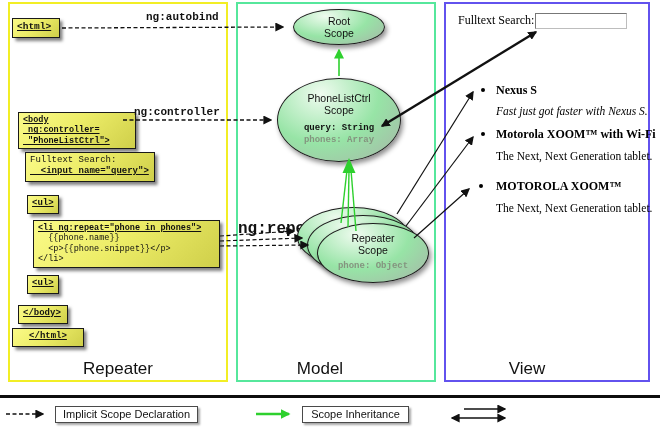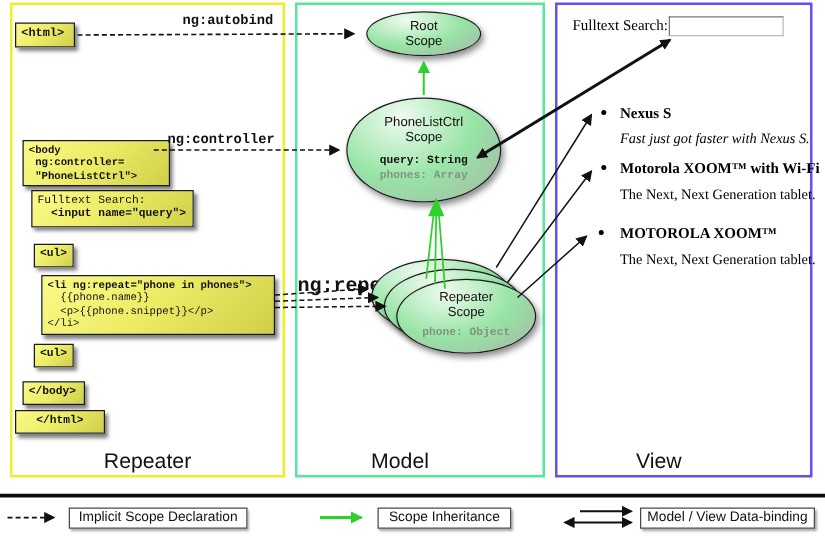--- a/index.html
+++ b/index.html
@@ -6,21 +6,21 @@
   #stage{position:relative;width:660px;height:435px;background:#fff;overflow:hidden;
          font-family:"Liberation Sans",sans-serif;color:#111;}
   .col{position:absolute;top:2px;height:380px;background:#fff;box-sizing:border-box;}
   .col-label{position:absolute;top:359px;text-align:center;font-size:17px;color:#111;}
   .codebox{position:absolute;box-sizing:border-box;border:1px solid #1a1a1a;
            background:linear-gradient(135deg,#fafa88 0%,#eded68 45%,#cfcf4a 100%);
            box-shadow:2.5px 3px 3px rgba(0,0,0,0.5);
            font-family:"Liberation Mono","DejaVu Sans Mono",monospace;
            color:#111;padding:2px 4px;z-index:2;}
   .code-line{white-space:pre;line-height:1.22;}
-  .b{font-weight:bold;}
+  .b{font-weight:bold;text-decoration:underline;}
   .nglabel{position:absolute;font-family:"Liberation Mono","DejaVu Sans Mono",monospace;
            font-weight:bold;font-size:11px;color:#111;z-index:2;}
   .ellipse{position:absolute;box-sizing:border-box;border:1.5px solid #1c1c1c;border-radius:50%;
            background:radial-gradient(ellipse at 35% 18%, #effbef 0%, #97e4a6 52%, #a9b4a9 100%);
            box-shadow:2px 3px 5px rgba(0,0,0,0.45);z-index:2;text-align:center;}
   .scope-name{font-size:10.5px;line-height:12px;color:#111;}
   .scope-prop{font-family:"Liberation Mono","DejaVu Sans Mono",monospace;font-size:9px;line-height:12px;}
   .prop-main{font-weight:bold;color:#111;}
   .prop-dim{color:#84947f;font-weight:bold;}
   .view-text{position:absolute;font-family:"Liberation Serif",serif;color:#000;}
@@ -120,21 +120,20 @@
   <div class="vdot" style="left:481px;top:132px;"></div>
   <div class="view-text vtitle" style="left:496px;top:127px;">Motorola XOOM™ with Wi-Fi</div>
   <div class="view-text vsnippet" style="left:496px;top:150px;">The Next, Next Generation tablet.</div>
 
   <div class="vdot" style="left:479px;top:184px;"></div>
   <div class="view-text vtitle" style="left:496px;top:179px;">MOTOROLA XOOM™</div>
   <div class="view-text vsnippet" style="left:496px;top:202px;">The Next, Next Generation tablet.</div>
 
   <div class="legend-box" style="left:55px;width:143px;text-align:center;">Implicit Scope Declaration</div>
   <div class="legend-box" style="left:302px;width:107px;">Scope Inheritance</div>
-  <div class="legend-box" style="left:512px;width:140px;">Model / View Data-binding</div>
 
   <svg id="overlay" viewBox="0 0 660 435">
     <defs>
       <marker id="mb" viewBox="0 0 10 10" refX="8.5" refY="5" markerWidth="9" markerHeight="9" markerUnits="userSpaceOnUse" orient="auto-start-reverse">
         <path d="M0,0 L10,5 L0,10 z" fill="#111"></path>
       </marker>
       <marker id="mg" viewBox="0 0 10 10" refX="8.5" refY="5" markerWidth="10" markerHeight="10" markerUnits="userSpaceOnUse" orient="auto-start-reverse">
         <path d="M0,0 L10,5 L0,10 z" fill="#2ed02e"></path>
       </marker>
     </defs>

